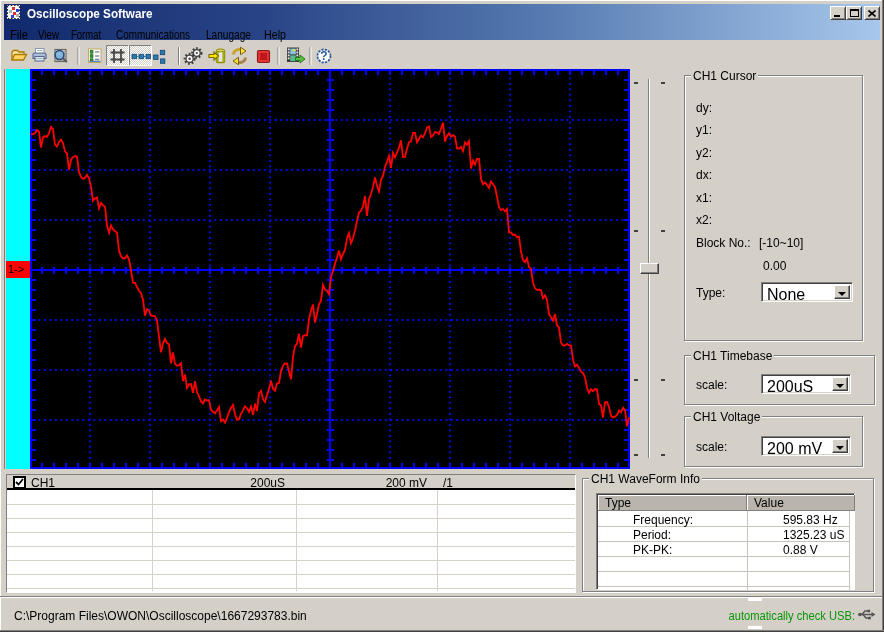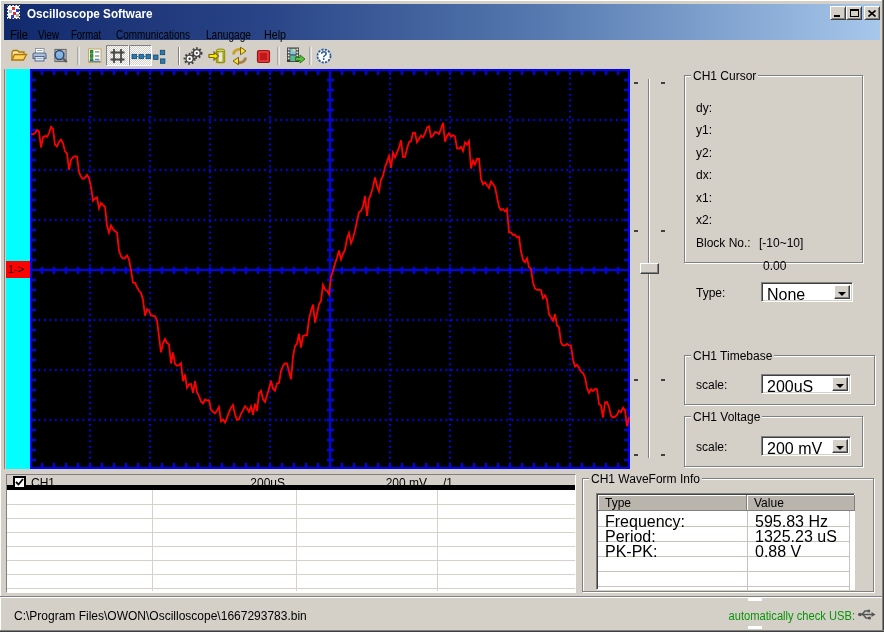--- a/index.html
+++ b/index.html
@@ -23,37 +23,37 @@
 .gb { position:absolute; border:1px solid #808080; box-shadow:1px 1px 0 #fff, inset 1px 1px 0 #fff; }
 .gb .lbl { position:absolute; top:-7px; left:6px; background:#d4d0c8; padding:0 2px; font-size:12px; white-space:nowrap; }
 
 .combo { position:absolute; height:20px; background:#fff; border:1px solid; border-color:#808080 #fff #fff #808080; box-shadow:inset 1px 1px 0 #404040, inset -1px -1px 0 #d4d0c8; }
 .combo .txt { position:absolute; left:5px; top:3px; font-size:16px; }
 .combo .btn { position:absolute; right:2px; top:2px; bottom:2px; width:16px; background:#d4d0c8; border:1px solid; border-color:#fff #404040 #404040 #fff; box-shadow:inset -1px -1px 0 #808080; }
 .combo .btn:after { content:""; position:absolute; left:3px; top:6px; border:4px solid transparent; border-top:4.5px solid #000; }
 .rowlbl { position:absolute; font-size:12px; }
 
 #ltab { left:6px; top:474px; width:570px; height:119px; background:#fff; border:1px solid; border-color:#808080 #fff #fff #808080; }
-#ltab .hdr { position:absolute; left:0; top:0; width:568px; height:15px; background:#d4d0c8; border-bottom:5px solid #000000; }
+#ltab .hdr { position:absolute; left:0; top:0; width:568px; height:15px; background:#d4d0c8; border-bottom:2px solid #000000; }
 .vline { position:absolute; top:15px; bottom:1px; width:1px; background:#d6d2ca; }
 .hline { position:absolute; left:0; width:568px; height:1px; background:#d6d2ca; }
 #cb { position:absolute; left:6px; top:1px; width:13px; height:13px; background:#fff; border:2px solid #000; }
 
 #status-l { left:14px; top:609px; font-size:12px; }
 #status-r { right:29px; top:609px; font-size:12px; color:#089508; transform:scaleX(0.93); transform-origin:100% 0; }
 
 #strack { left:648px; top:79px; width:2px; height:379px; background:#808080; border-right:1px solid #fff; }
 #sthumb { left:640px; top:263px; width:19px; height:11px; background:#d4d0c8; border:1px solid; border-color:#fff #404040 #404040 #fff; box-shadow:inset -1px -1px 0 #808080; }
 .stick { position:absolute; width:4px; height:2px; background:#404040; }
 
 #wtab { left:596px; top:493px; width:259px; height:97px; background:#fff; border:1px solid; border-color:#808080 #fff #fff #808080; box-shadow:inset 1px 1px 0 #404040; }
 #wtab .h { position:absolute; top:1px; height:16px; background:#b9b5ad; border-right:1px solid #808080; border-bottom:1px solid #808080; box-shadow:inset 1px 1px 0 #fff; font-size:12px; padding:1px 0 0 7px; }
 #wtab .whline { position:absolute; left:1px; width:251px; height:1px; background:#c8c4bc; }
 #wtab .wvline { position:absolute; left:150px; top:17px; height:79px; width:1px; background:#c8c4bc; }
-.wcell { position:absolute; font-size:16px; }
+.wcell { position:absolute; font-size:12px;margin-left:28px; }
 </style>
 </head>
 <body>
 <div class="abs" id="edgeT"></div>
 <div class="abs" id="edgeL"></div>
 <div class="abs" id="edgeR1"></div>
 <div class="abs" id="edgeR2"></div>
 <div class="abs" id="edgeB1"></div>
 <div class="abs" id="edgeB2"></div>
 
@@ -505,21 +505,21 @@
 <div class="abs" id="sthumb"></div>
 <div class="stick" style="left:634px;top:82px"></div>
 <div class="stick" style="left:661px;top:82px"></div>
 <div class="stick" style="left:634px;top:230px"></div>
 <div class="stick" style="left:661px;top:230px"></div>
 <div class="stick" style="left:634px;top:379px"></div>
 <div class="stick" style="left:661px;top:379px"></div>
 <div class="stick" style="left:634px;top:454px"></div>
 <div class="stick" style="left:661px;top:454px"></div>
 
-<div class="gb" style="left:684px;top:75px;width:179px;height:188px">
+<div class="gb" style="left:684px;top:75px;width:179px;height:266px">
   <span class="lbl">CH1 Cursor</span>
   <span class="rowlbl" style="left:11px;top:25px">dy:</span>
   <span class="rowlbl" style="left:11px;top:47px">y1:</span>
   <span class="rowlbl" style="left:11px;top:70px">y2:</span>
   <span class="rowlbl" style="left:11px;top:92px">dx:</span>
   <span class="rowlbl" style="left:11px;top:115px">x1:</span>
   <span class="rowlbl" style="left:11px;top:137px">x2:</span>
   <span class="rowlbl" style="left:11px;top:160px">Block No.:</span>
   <span class="rowlbl" style="left:74px;top:160px">[-10~10]</span>
   <span class="rowlbl" style="left:78px;top:183px">0.00</span>

